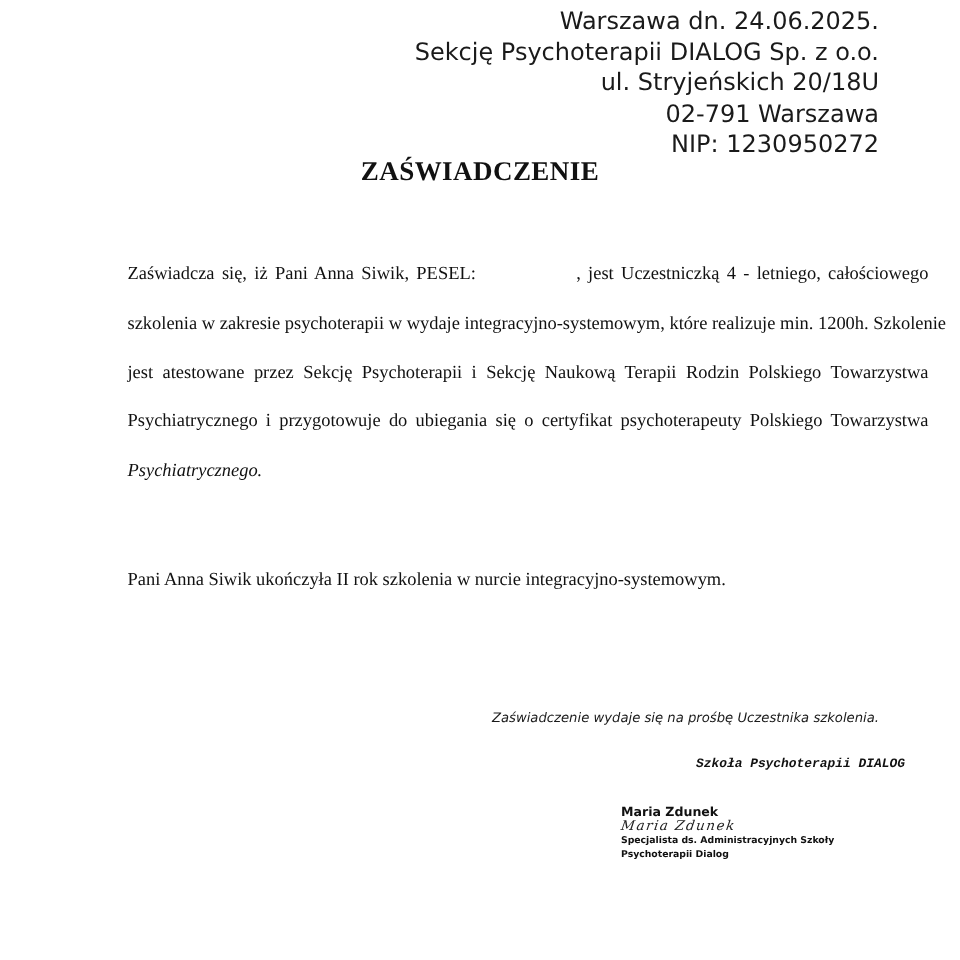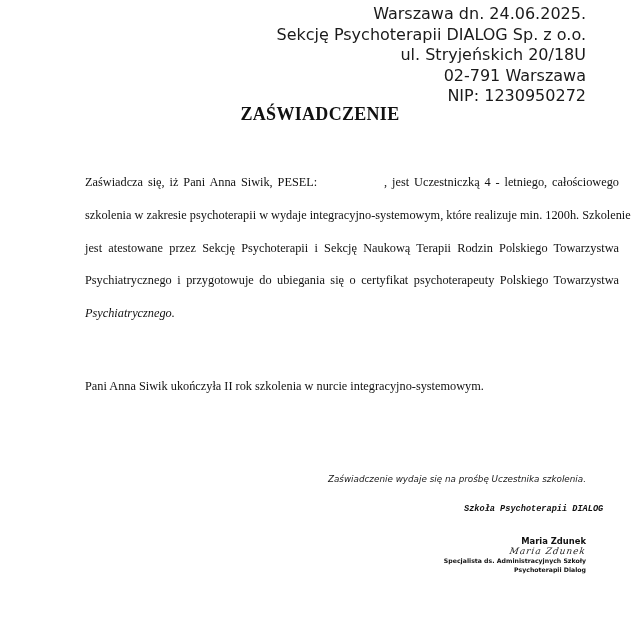--- a/index.html
+++ b/index.html
@@ -92,21 +92,21 @@
       font-size: 8.6px;
       color: #111;
       white-space: nowrap;
       margin-left: 36px;
     }
     .signature-block {
       position: absolute;
       left: 414px;
       top: 536px;
       width: 172px;
-      text-align: right;
+      text-align: left;
       font-family: "DejaVu Sans", "Liberation Sans", sans-serif;
       color: #111;
     }
     .sig-name {
       font-weight: bold;
       font-size: 8.4px;
       line-height: 10px;
     }
     .sig-handwriting {
       font-family: "DejaVu Serif", serif;

